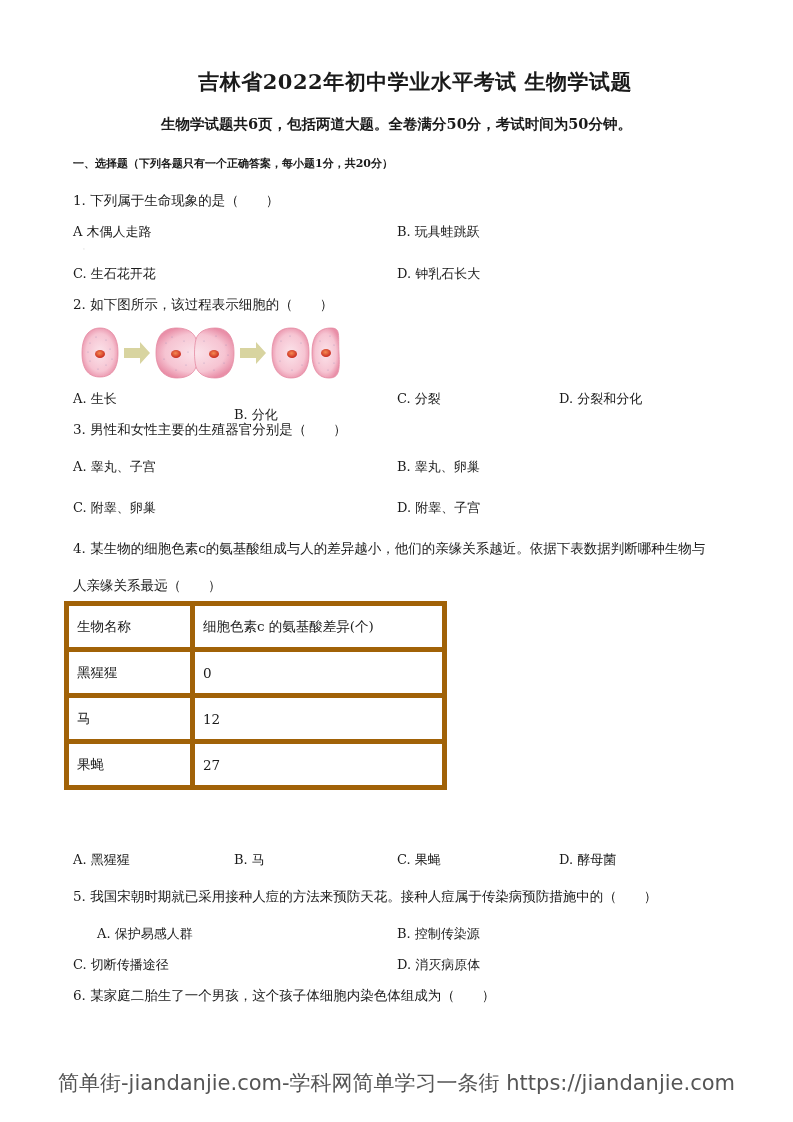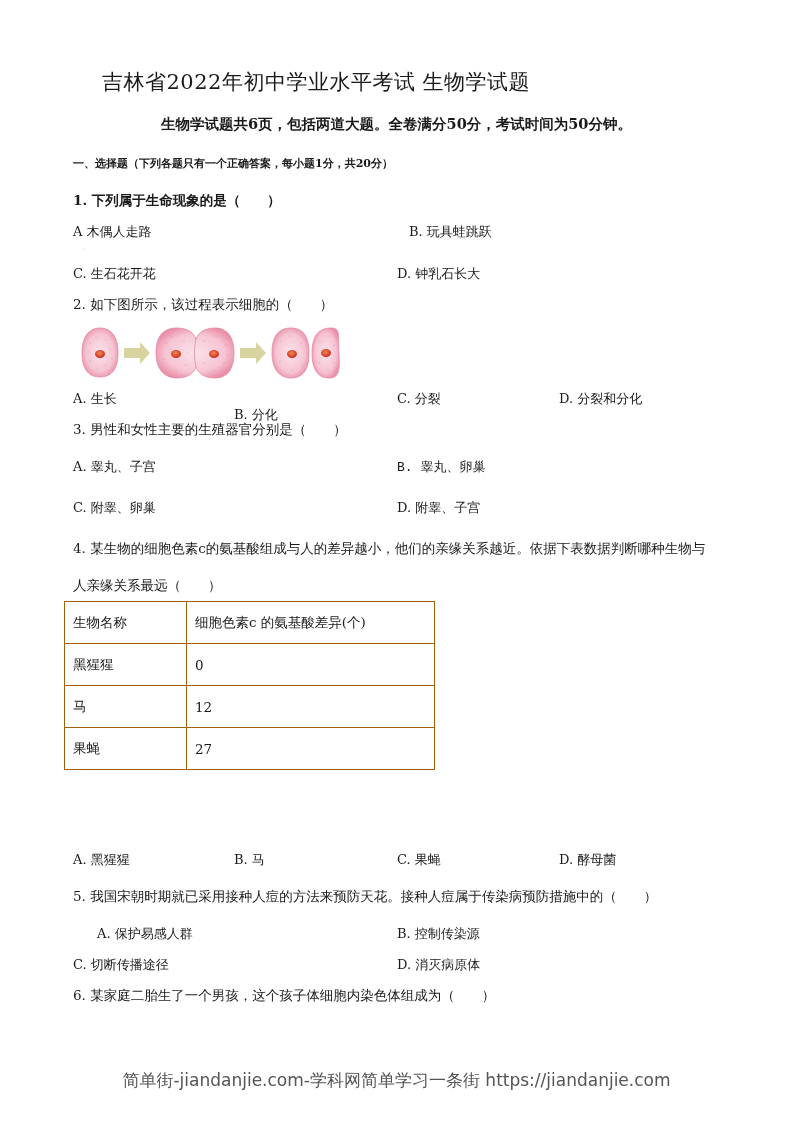--- a/index.html
+++ b/index.html
@@ -3,59 +3,59 @@
   <meta charset="utf-8">
   <style>
     html, body { margin: 0; padding: 0; background: #ffffff; }
     body {
       width: 793px; height: 1122px; position: relative; overflow: hidden;
       font-family: "DejaVu Serif", "Liberation Serif", serif;
       color: #1a1a1a;
     }
     .abs { position: absolute; white-space: nowrap; }
     .title {
-      left: 0; width: 632px; top: 68px; text-align: center;
-      font-size: 21px; font-weight: normal; letter-spacing: 0.5px;
+      left: 0; width: 632px; top: 68px; text-align: right;
+      font-size: 21px; font-weight: bold; letter-spacing: 0.5px;
     }
     .subtitle {
       left: 0; width: 793px; top: 115px; text-align: center;
       font-size: 14.5px; font-weight: bold;
     }
     .section {
       left: 73px; top: 156px; font-size: 11px; font-weight: bold;
     }
     .q { font-size: 13.5px; }
     .opt { font-size: 13px; }
     .diagram { left: 76px; top: 325px; width: 270px; height: 56px; }
     table.data {
       position: absolute; left: 64px; top: 601px;
       border-collapse: collapse; font-size: 13.5px;
     }
     table.data td {
-      border: 1px solid #a16207; height: 41px; padding: 0 8px; vertical-align: middle;
+      border: 5px solid #a16207; height: 41px; padding: 0 8px; vertical-align: middle;
     }
     table.data td.c1 { width: 105px; }
     table.data td.c2 { width: 231px; }
     .footer {
       left: 0; width: 793px; top: 1069px; text-align: center;
       font-family: "DejaVu Sans", "Liberation Sans", sans-serif;
-      font-size: 17px; color: #555;
+      font-size: 21px; color: #555;
     }
     .dot { left: 83px; top: 245px; font-size: 6px; color: #999; }
   </style>
 </head>
 <body>
 
 <div class="abs title">吉林省2022年初中学业水平考试 生物学试题</div>
 <div class="abs subtitle">生物学试题共6页，包括两道大题。全卷满分50分，考试时间为50分钟。</div>
 <div class="abs section">一、选择题（下列各题只有一个正确答案，每小题1分，共20分）</div>
 
-<div class="abs q" style="left:73px; top:192px;font-weight:bold;">1. 下列属于生命现象的是（　　）</div>
+<div class="abs q" style="left:73px; top:192px;">1. 下列属于生命现象的是（　　）</div>
 <div class="abs opt" style="left:73px; top:223px;">A  木偶人走路</div>
-<div class="abs opt" style="left:397px; top:223px;margin-left:12px;">B. 玩具蛙跳跃</div>
+<div class="abs opt" style="left:397px; top:223px;">B. 玩具蛙跳跃</div>
 <div class="abs dot">·</div>
 <div class="abs opt" style="left:73px; top:265px;">C. 生石花开花</div>
 <div class="abs opt" style="left:397px; top:265px;">D. 钟乳石长大</div>
 
 <div class="abs q" style="left:73px; top:296px;">2. 如下图所示，该过程表示细胞的（　　）</div>
 <div class="abs diagram">
   <svg width="270" height="56" viewBox="0 0 270 56" xmlns="http://www.w3.org/2000/svg">
     <defs>
       <radialGradient id="cellg" cx="50%" cy="50%" r="55%">
         <stop offset="0%" stop-color="#fbe3ea"></stop>
@@ -130,21 +130,21 @@
     </g>
   </svg>
 </div>
 <div class="abs opt" style="left:73px; top:390px;">A. 生长</div>
 <div class="abs opt" style="left:234px; top:406px;">B. 分化</div>
 <div class="abs opt" style="left:397px; top:390px;">C. 分裂</div>
 <div class="abs opt" style="left:559px; top:390px;">D. 分裂和分化</div>
 
 <div class="abs q" style="left:73px; top:421px;">3. 男性和女性主要的生殖器官分别是（　　）</div>
 <div class="abs opt" style="left:73px; top:458px;">A. 睾丸、子宫</div>
-<div class="abs opt" style="left:397px; top:458px;font-family:Liberation Mono, monospace;">B. 睾丸、卵巢</div>
+<div class="abs opt" style="left:397px; top:458px;">B. 睾丸、卵巢</div>
 <div class="abs opt" style="left:73px; top:499px;">C. 附睾、卵巢</div>
 <div class="abs opt" style="left:397px; top:499px;">D. 附睾、子宫</div>
 
 <div class="abs q" style="left:73px; top:540px;">4. 某生物的细胞色素c的氨基酸组成与人的差异越小，他们的亲缘关系越近。依据下表数据判断哪种生物与</div>
 <div class="abs q" style="left:73px; top:577px;">人亲缘关系最远（　　）</div>
 
 <table class="data">
   <tbody>
       <tr>
     <td class="c1">生物名称</td>

